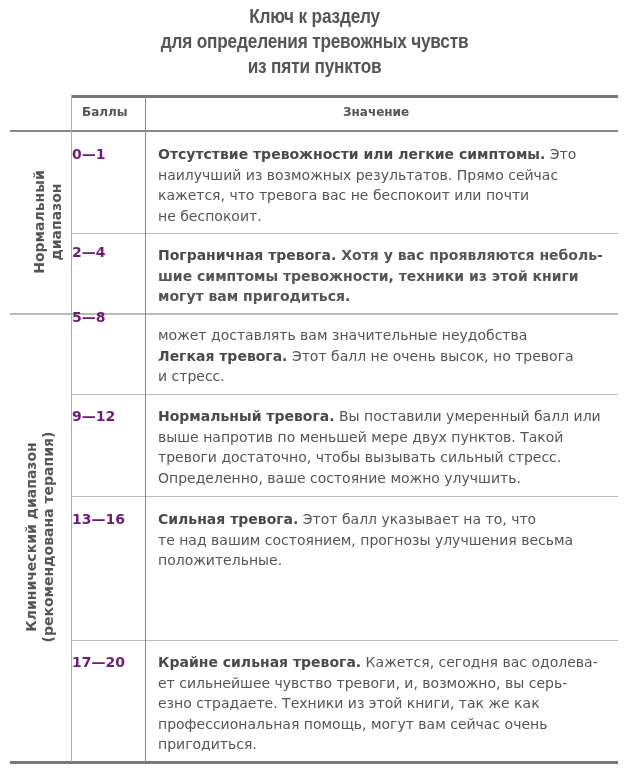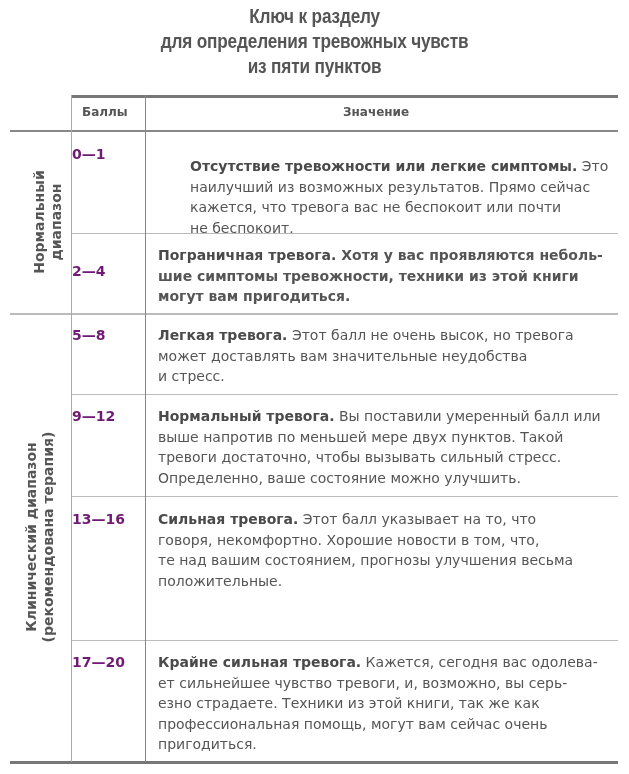--- a/index.html
+++ b/index.html
@@ -49,61 +49,60 @@
     <span class="line">Нормальный</span>
     <span class="line">диапазон</span>
   </div>
   <div class="group" style="left:-80px; top:520px; width:240px;">
     <span class="line">Клинический диапазон</span>
     <span class="line">(рекомендована терапия)</span>
   </div>
 
   <div>
     <div class="score" style="left:72px; top:146px;">0—1</div>
-    <div class="cell-text" style="left:158px; top:156px;margin-left:32px;">
+    <div class="cell-text" style="left:158px; top:144px;">
       <span class="line"><b>Отсутствие тревожности или легкие симптомы.</b><span> Это</span></span>
       <span class="line">наилучший из возможных результатов. Прямо сейчас</span>
       <span class="line">кажется, что тревога вас не беспокоит или почти</span>
       <span class="line">не беспокоит.</span>
     </div>
   </div>
 
   <div>
-    <div class="score" style="left:72px; top:263px;">2—4</div>
+    <div class="score" style="left:72px; top:244px;">2—4</div>
     <div class="cell-text" style="left:158px; top:245px;font-weight:bold;">
       <span class="line"><b>Пограничная тревога.</b><span> Хотя у вас проявляются неболь-</span></span>
       <span class="line">шие симптомы тревожности, техники из этой книги</span>
       <span class="line">могут вам пригодиться.</span>
     </div>
   </div>
 
   <div>
-    <div class="score" style="left:72px; top:327px;">5—8</div>
+    <div class="score" style="left:72px; top:309px;">5—8</div>
     <div class="cell-text" style="left:158px; top:325px;">
+      <span class="line">может доставлять вам значительные неудобства</span>
       <span class="line"><b>Легкая тревога.</b><span> Этот балл не очень высок, но тревога</span></span>
-      <span class="line">может доставлять вам значительные неудобства</span>
       <span class="line">и стресс.</span>
     </div>
   </div>
 
   <div>
     <div class="score" style="left:72px; top:408px;">9—12</div>
     <div class="cell-text" style="left:158px; top:406px;">
       <span class="line"><b>Нормальный тревога.</b><span> Вы поставили умеренный балл или</span></span>
       <span class="line">выше напротив по меньшей мере двух пунктов. Такой</span>
       <span class="line">тревоги достаточно, чтобы вызывать сильный стресс.</span>
       <span class="line">Определенно, ваше состояние можно улучшить.</span>
     </div>
   </div>
 
   <div>
     <div class="score" style="left:72px; top:511px;">13—16</div>
     <div class="cell-text" style="left:158px; top:509px;">
       <span class="line"><b>Сильная тревога.</b><span> Этот балл указывает на то, что</span></span>
-      <span class="line">говоря, некомфортно. Хорошие новости в том, что,</span>
       <span class="line">те над вашим состоянием, прогнозы улучшения весьма</span>
       <span class="line">положительные.</span>
     </div>
   </div>
 
   <div>
     <div class="score" style="left:72px; top:654px;">17—20</div>
     <div class="cell-text" style="left:158px; top:652px;">
       <span class="line"><b>Крайне сильная тревога.</b><span> Кажется, сегодня вас одолева-</span></span>
       <span class="line">ет сильнейшее чувство тревоги, и, возможно, вы серь-</span>

